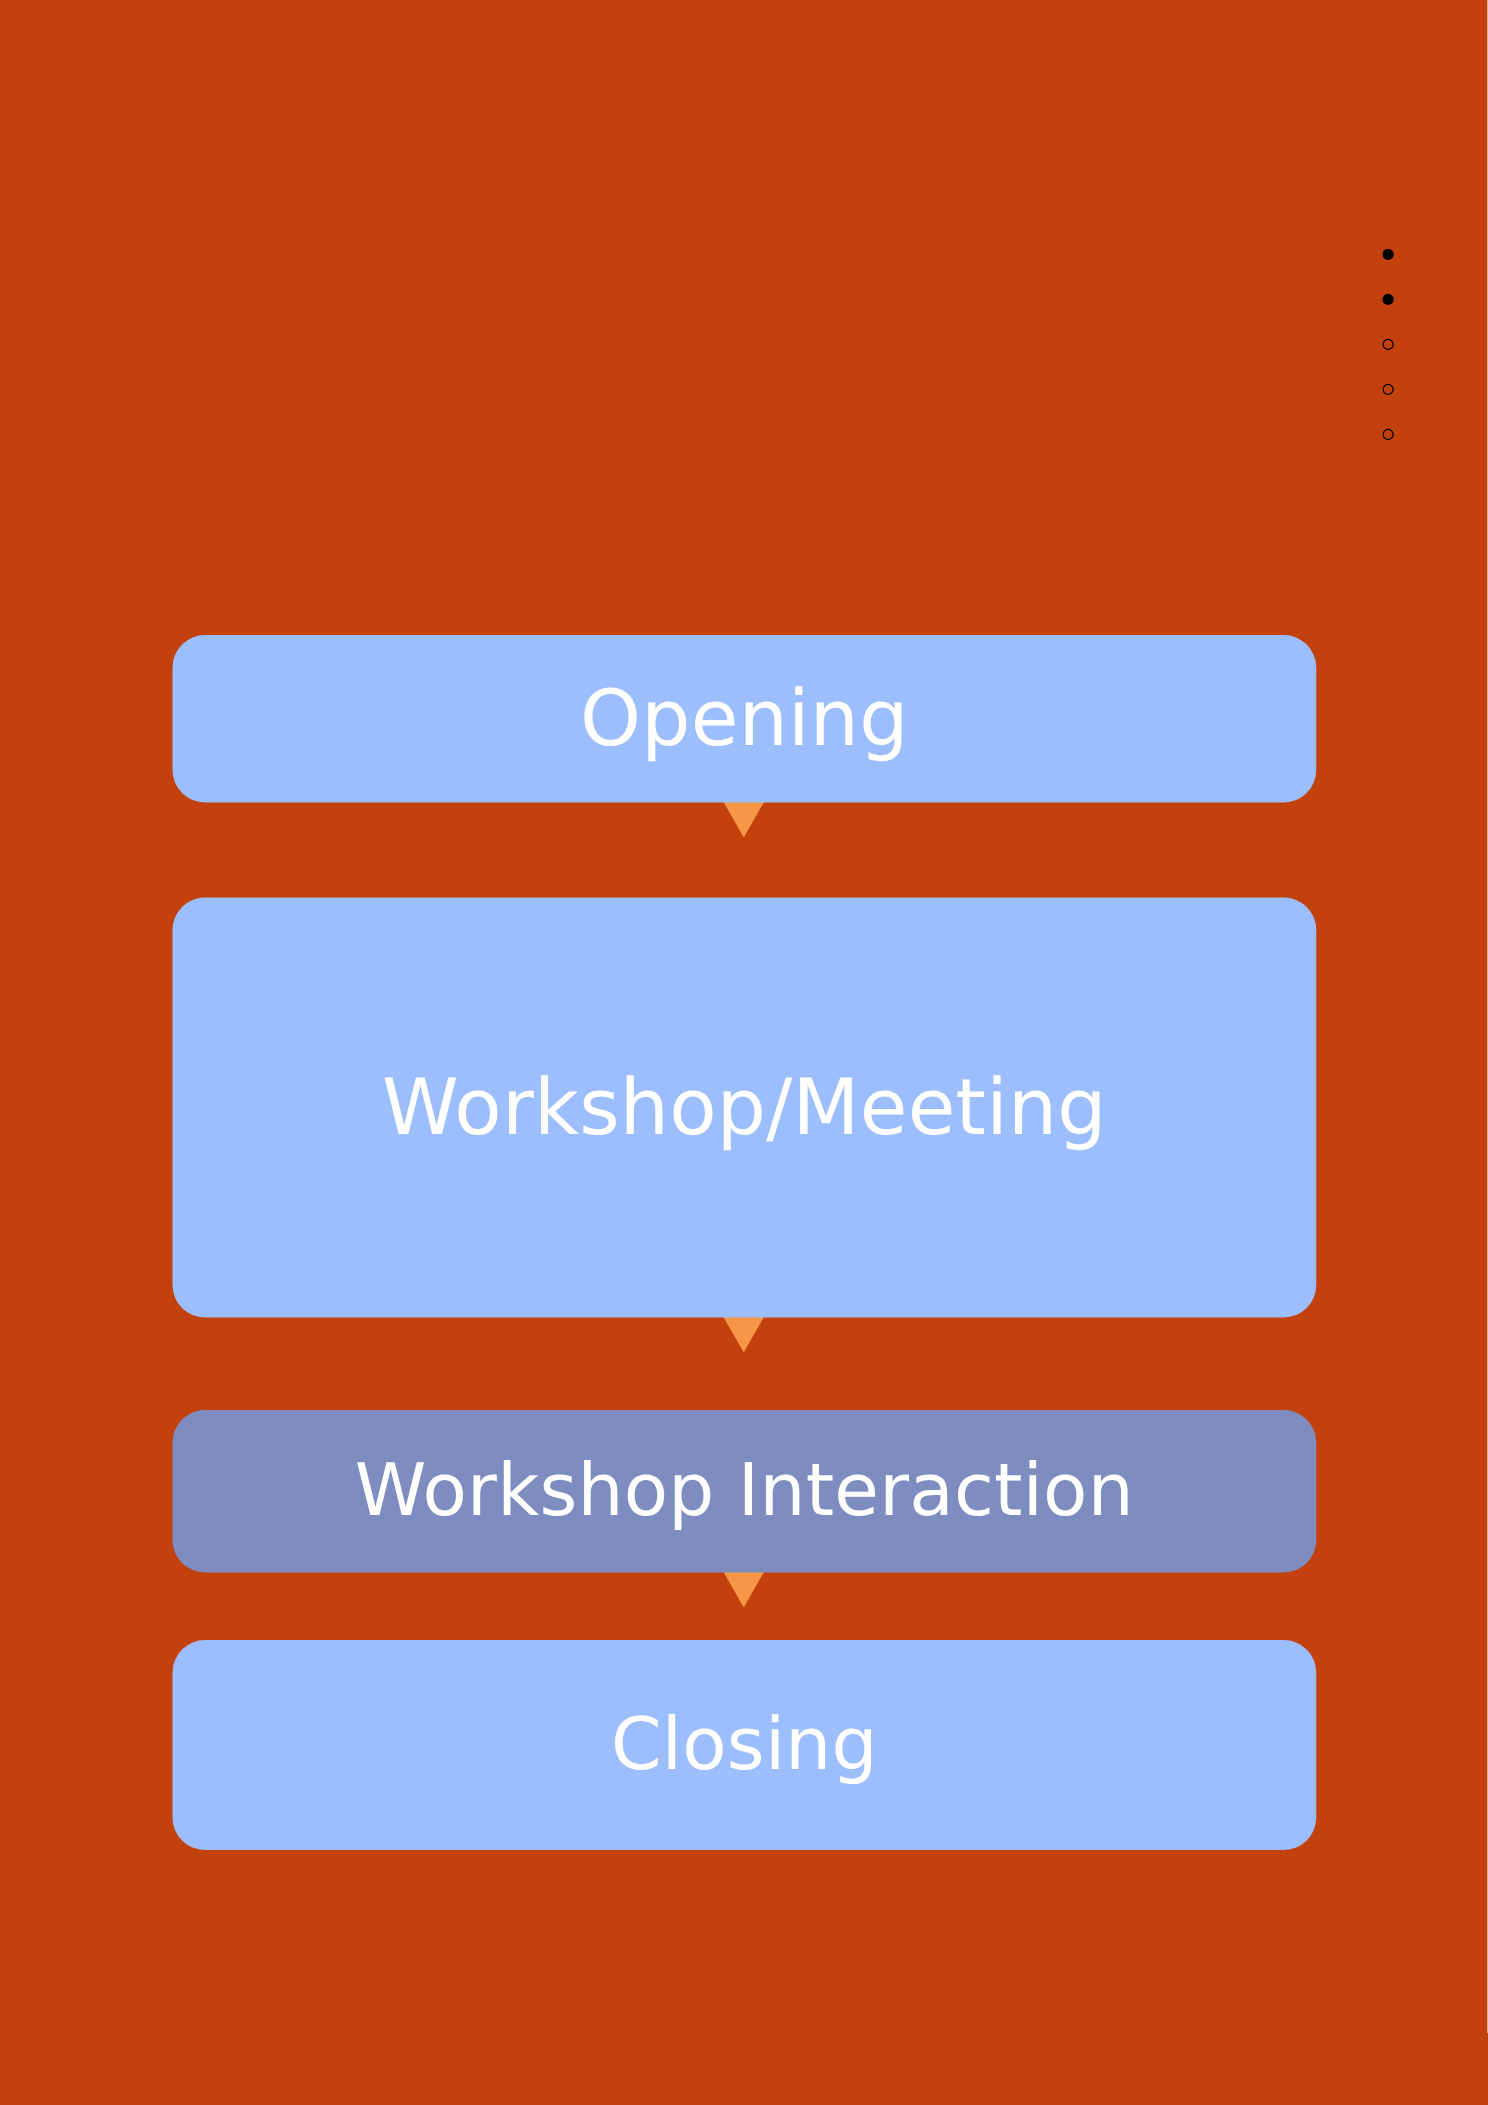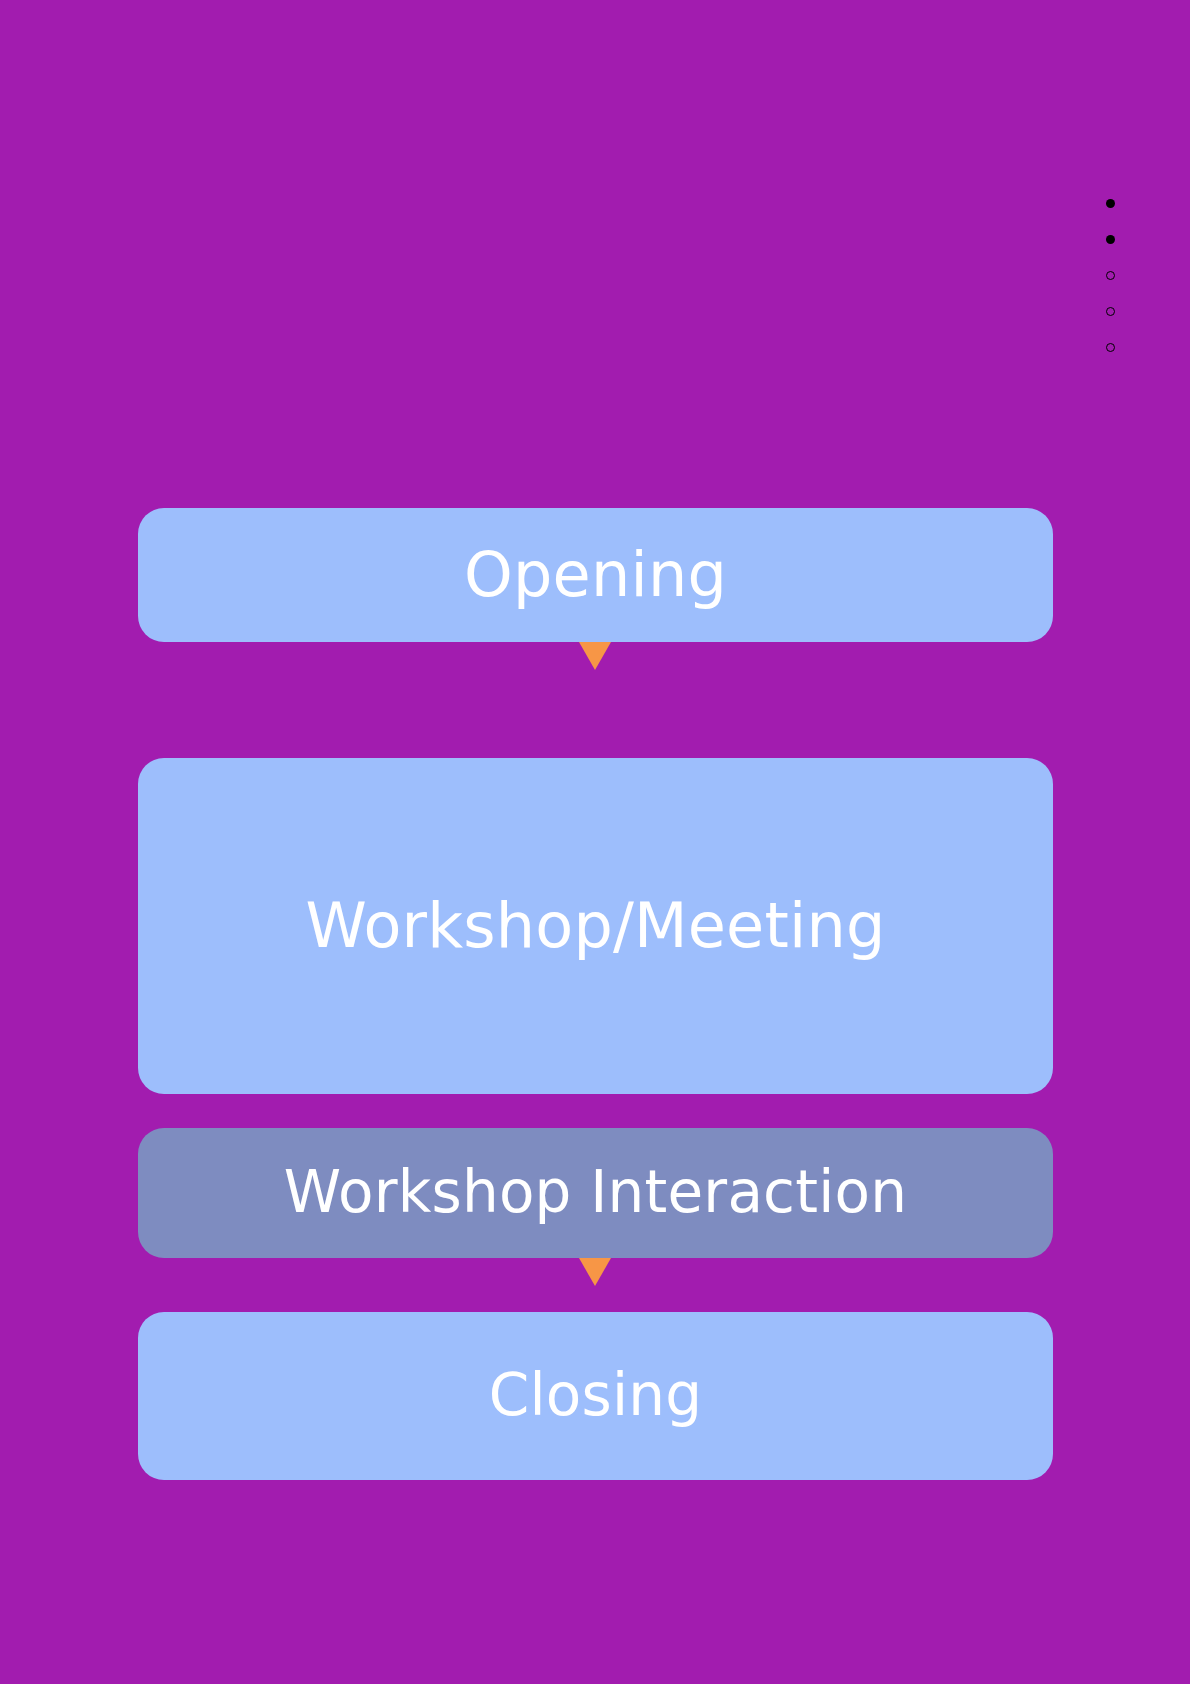--- a/index.html
+++ b/index.html
@@ -8,21 +8,21 @@
     background: #ffffff;
   }
   body {
     font-family: "Liberation Sans", sans-serif;
   }
 
   #page {
     position: relative;
     width: 1190px;
     height: 1684px;
-    background: #a21caf;
+    background: #c2410c;
     overflow: hidden;
   }
 
   
   #bullet-list {
     position: absolute;
     left: 1040px;
     top: 186px;
     width: 120px;
     margin: 0;
@@ -88,21 +88,20 @@
     background: #9DBEFC;
   }
   #box-opening .box-label { font-size: 62px; }
 
   #box-workshop {
     left: 138px;
     top: 718px;
     width: 915px;
     height: 336px;
     background: #9DBEFC;
-    margin-top: 40px;
   }
   #box-workshop .box-label { font-size: 62px; }
 
   #box-evaluate {
     left: 138px;
     top: 1128px;
     width: 915px;
     height: 130px;
     background: #7E8CC0;
   }

